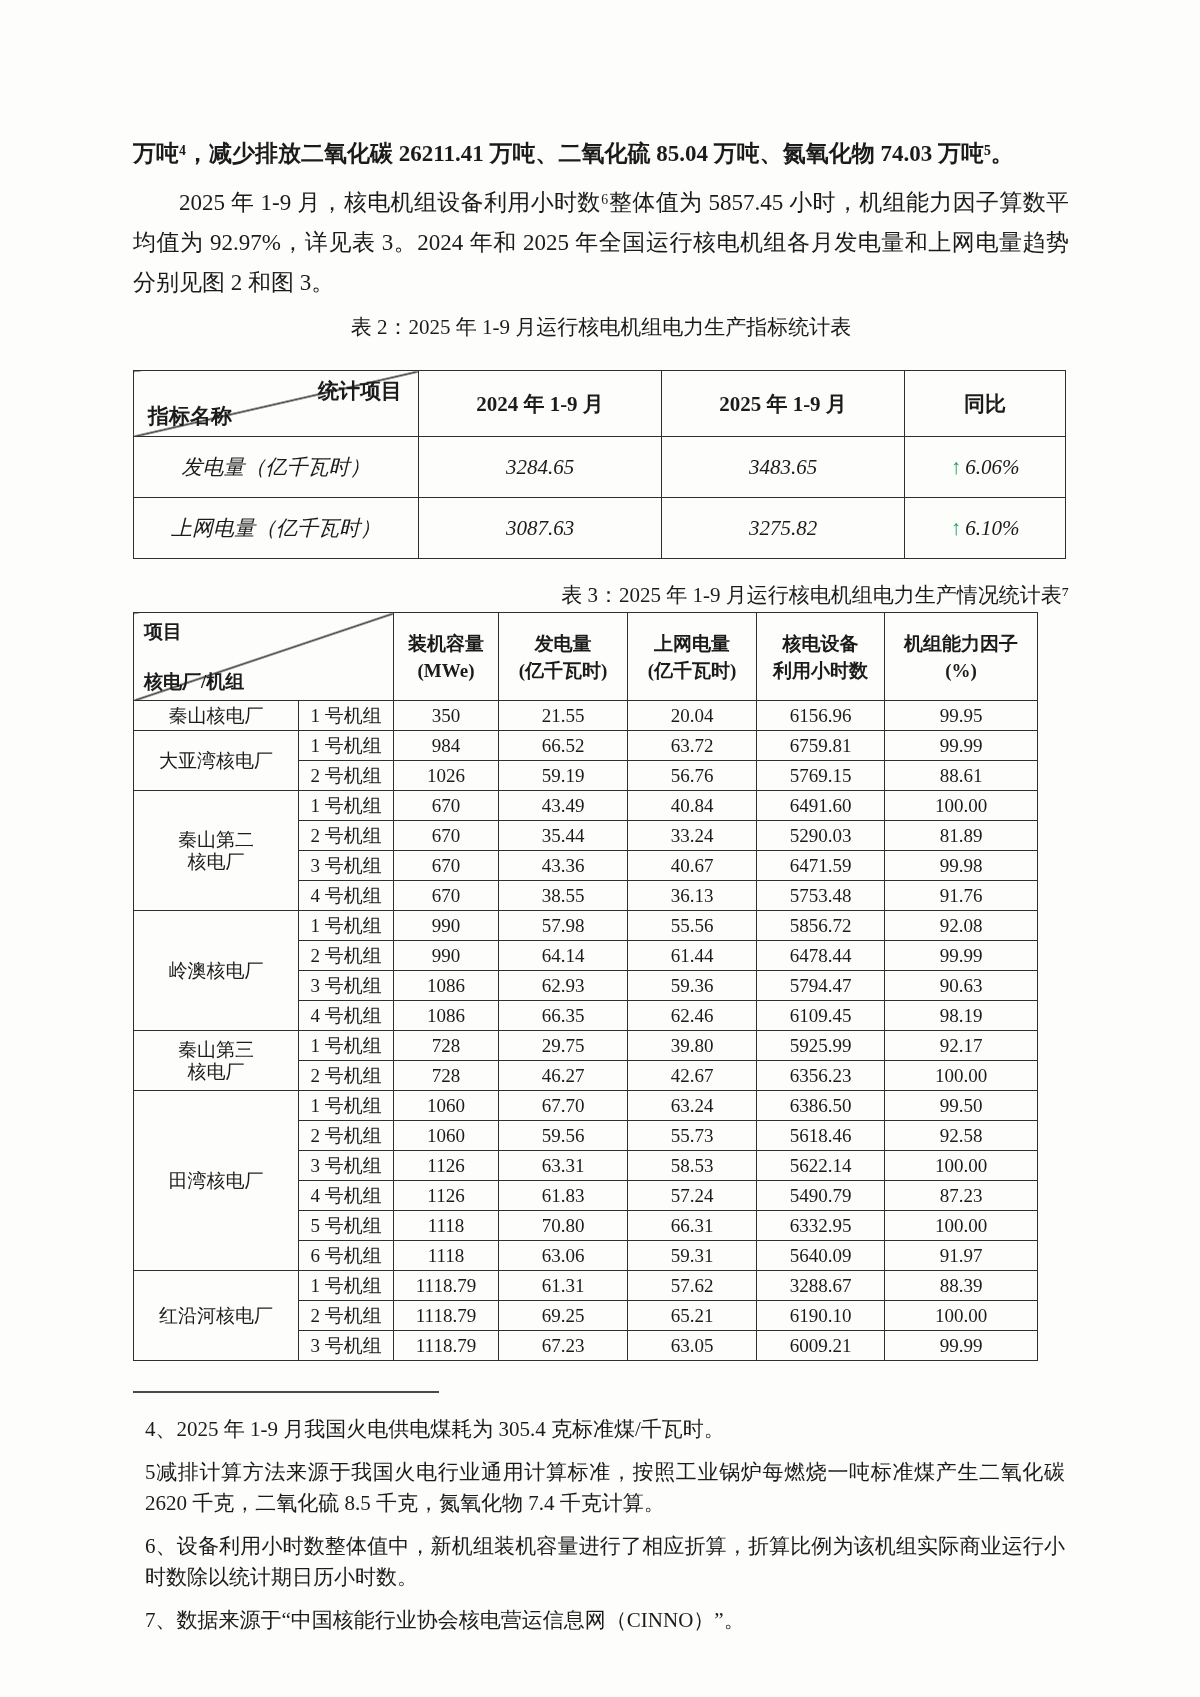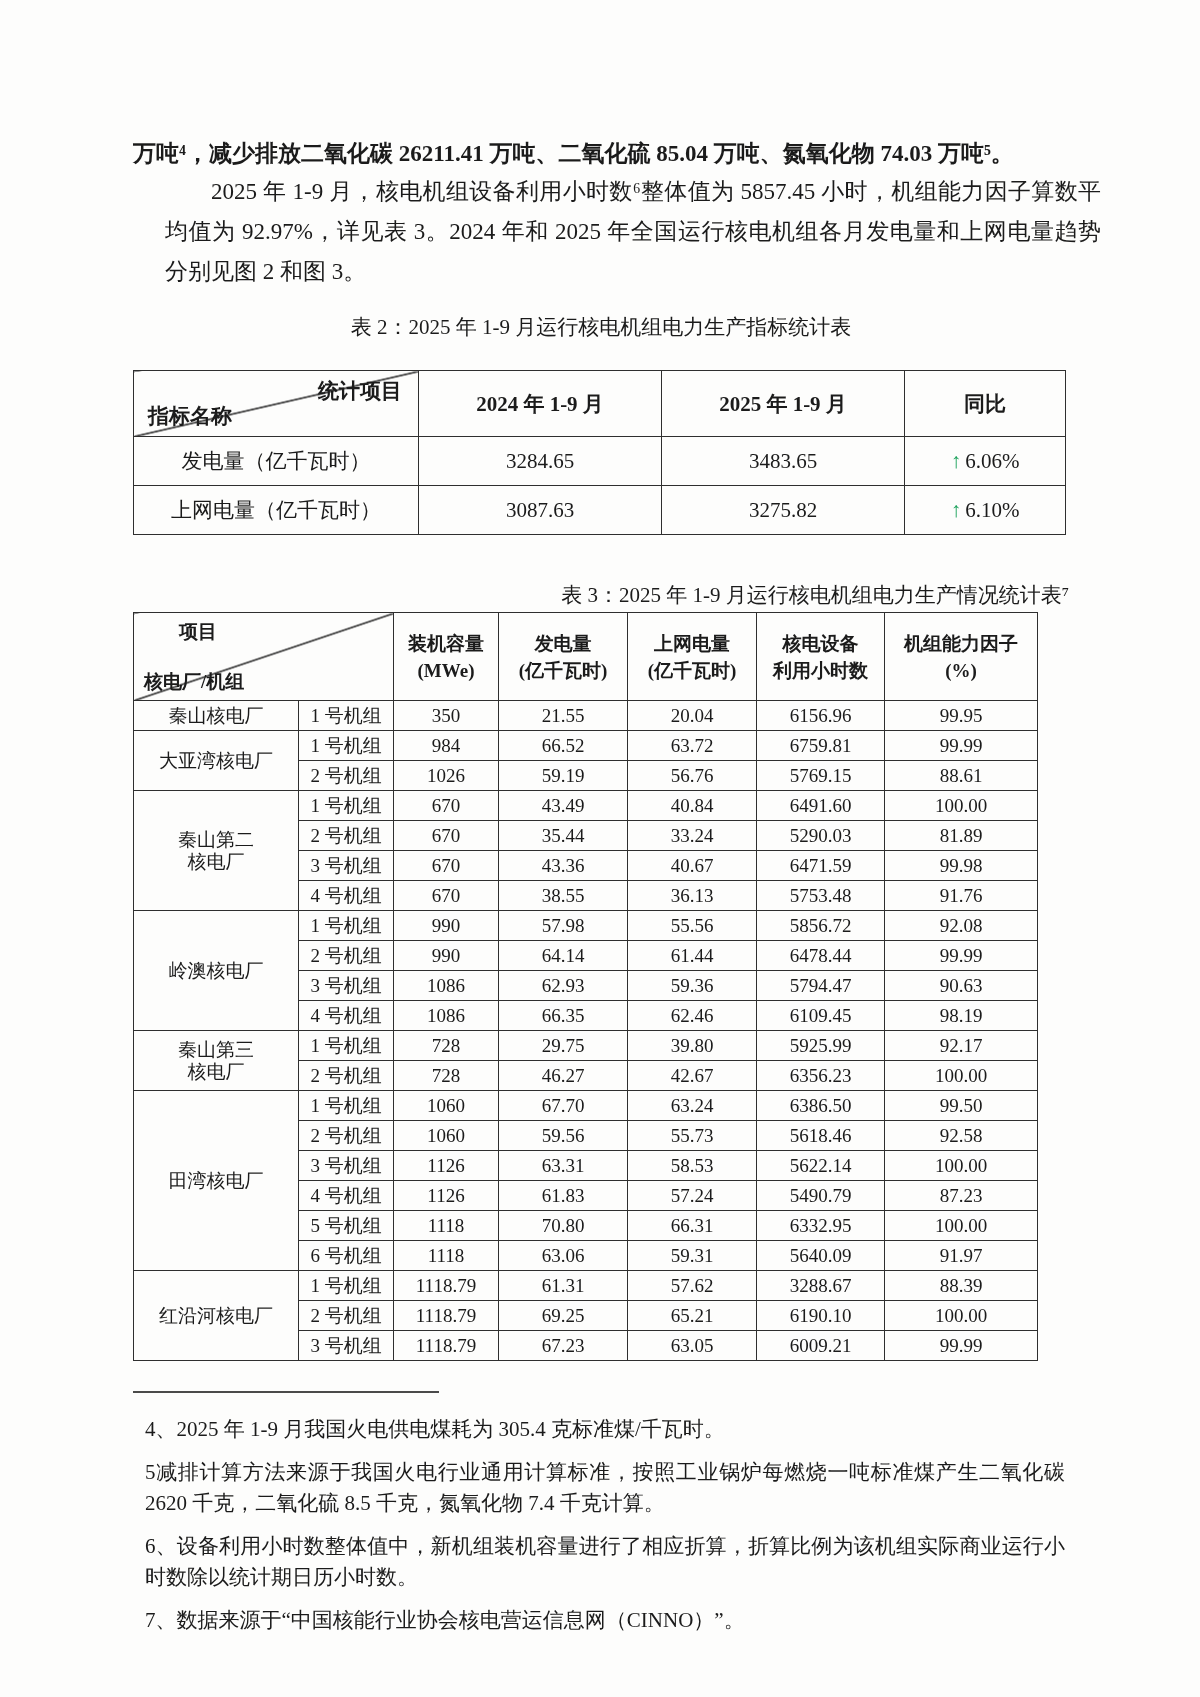--- a/index.html
+++ b/index.html
@@ -7,52 +7,52 @@
     position:relative;
     width:1200px;height:1697px;
     background:#fdfdfc;
     font-family:"Liberation Serif","DejaVu Serif",serif;
     color:#1b1b1b;
     overflow:hidden;
   }
   
   .para{position:absolute;left:133px;width:936px;font-size:23px;line-height:40px;text-align:justify;}
   .p1{top:134px;font-weight:bold;}
-  .p2{top:172px;text-indent:2em;margin-left:32px;}
+  .p2{top:183px;text-indent:2em;}
   
   .tbl-title{position:absolute;left:133px;width:936px;text-align:center;font-size:21px;}
   .t2-title{top:313px;}
   .t3-title{top:581px;text-align:right;}
   
   table{border-collapse:collapse;table-layout:fixed;}
   td{border:1px solid #2f2f2f;text-align:center;vertical-align:middle;padding:0 2px;box-sizing:border-box;}
   
   .table2{position:absolute;left:133px;top:370px;width:932px;font-size:21px;}
   .table2 .head td{height:66px;font-weight:bold;}
-  .table2 .datarow td{height:49px;}
+  .table2 .datarow td{height:61px;font-style:italic;}
   .corner-cell{
     position:relative;font-weight:normal;padding:0;
     background-image:linear-gradient(to bottom right,
       transparent calc(50% - 1.2px), #2f2f2f calc(50% - 0.4px),
       #2f2f2f calc(50% + 0.4px), transparent calc(50% + 1.2px));
   }
   .corner-top{position:absolute;top:6px;right:16px;font-size:21px;}
   .corner-bottom{position:absolute;bottom:6px;left:14px;font-size:21px;}
   .yoy-arrow{color:var(--arrow-color,#1aa15a);font-weight:normal;margin-right:4px;}
   
   .table3{position:absolute;left:133px;top:612px;width:904px;font-size:19px;}
   .table3 .head td{height:88px;font-weight:bold;white-space:pre-line;line-height:27px;}
   .table3 tbody td{height:30px;line-height:22px;white-space:pre-line;}
   .table3 .corner3{
     position:relative;font-weight:normal;padding:0;
     background-image:linear-gradient(to bottom right,
       transparent calc(50% - 1.2px), #2f2f2f calc(50% - 0.4px),
       #2f2f2f calc(50% + 0.4px), transparent calc(50% + 1.2px));
   }
-  .corner3-top{position:absolute;top:5px;left:10px;font-size:19px;margin-left:35px;}
+  .corner3-top{position:absolute;top:5px;left:10px;font-size:19px;}
   .corner3-bottom{position:absolute;bottom:5px;left:10px;font-size:19px;}
   
   .fn-rule{position:absolute;left:133px;top:1391px;width:306px;border-top:2px solid #4a4a4a;}
   .footnotes{position:absolute;left:133px;top:1402px;width:944px;font-size:21px;line-height:31px;text-align:justify;}
   .footnotes p{margin:12px;}
   
   .page-number{position:absolute;left:0;top:1616px;width:1200px;text-align:center;font-size:22px;font-weight:bold;}
 </style>
 </head>
 <body>

